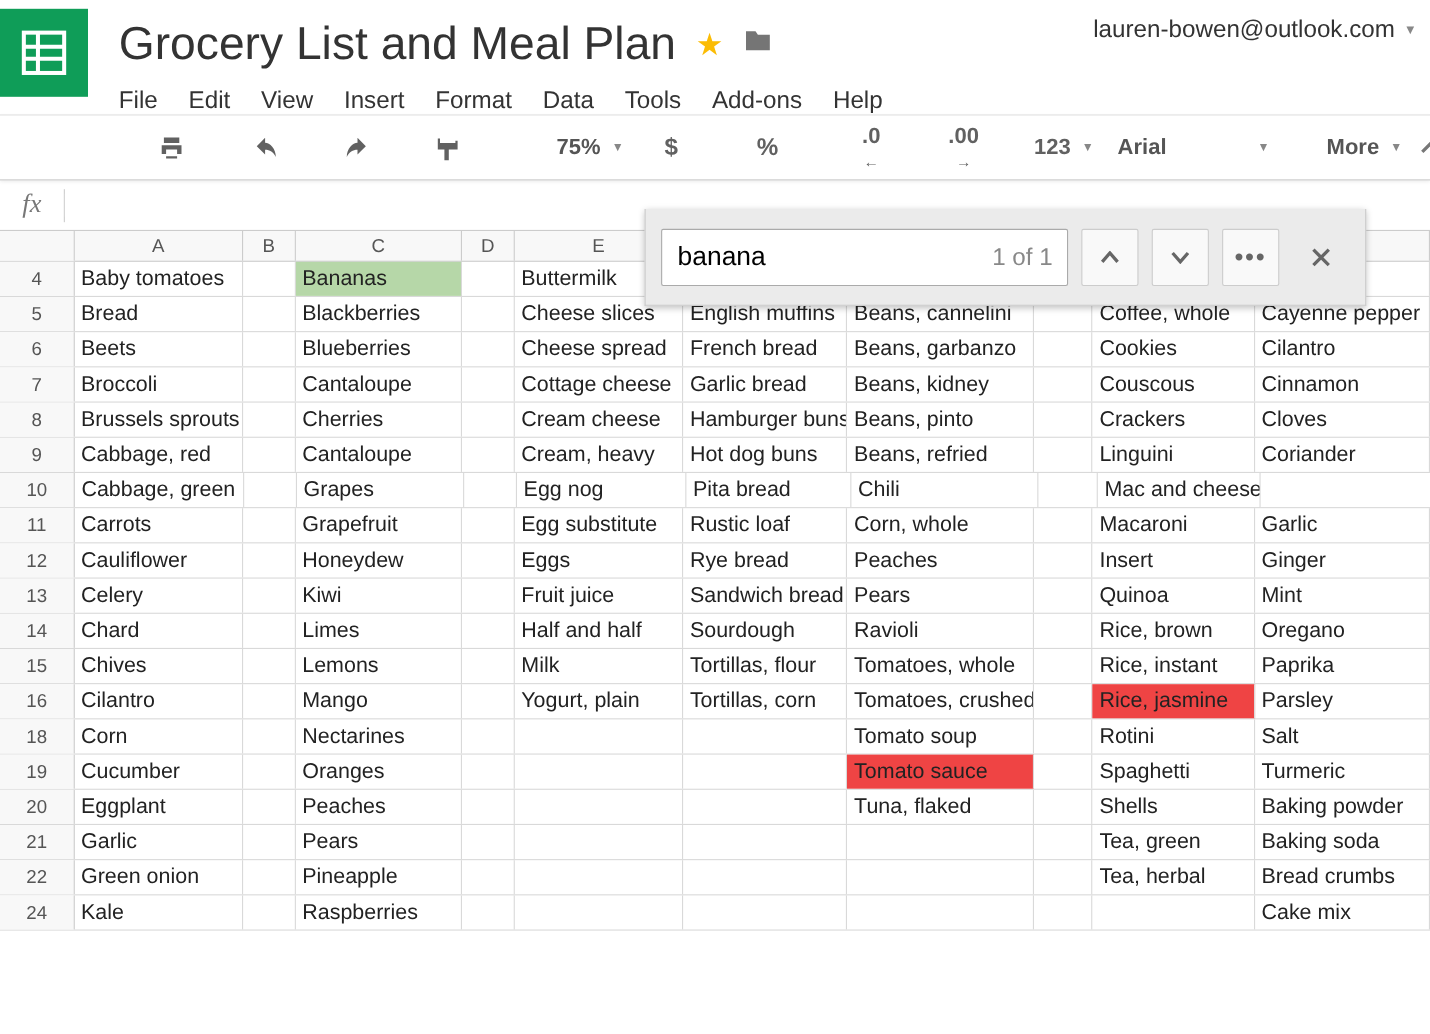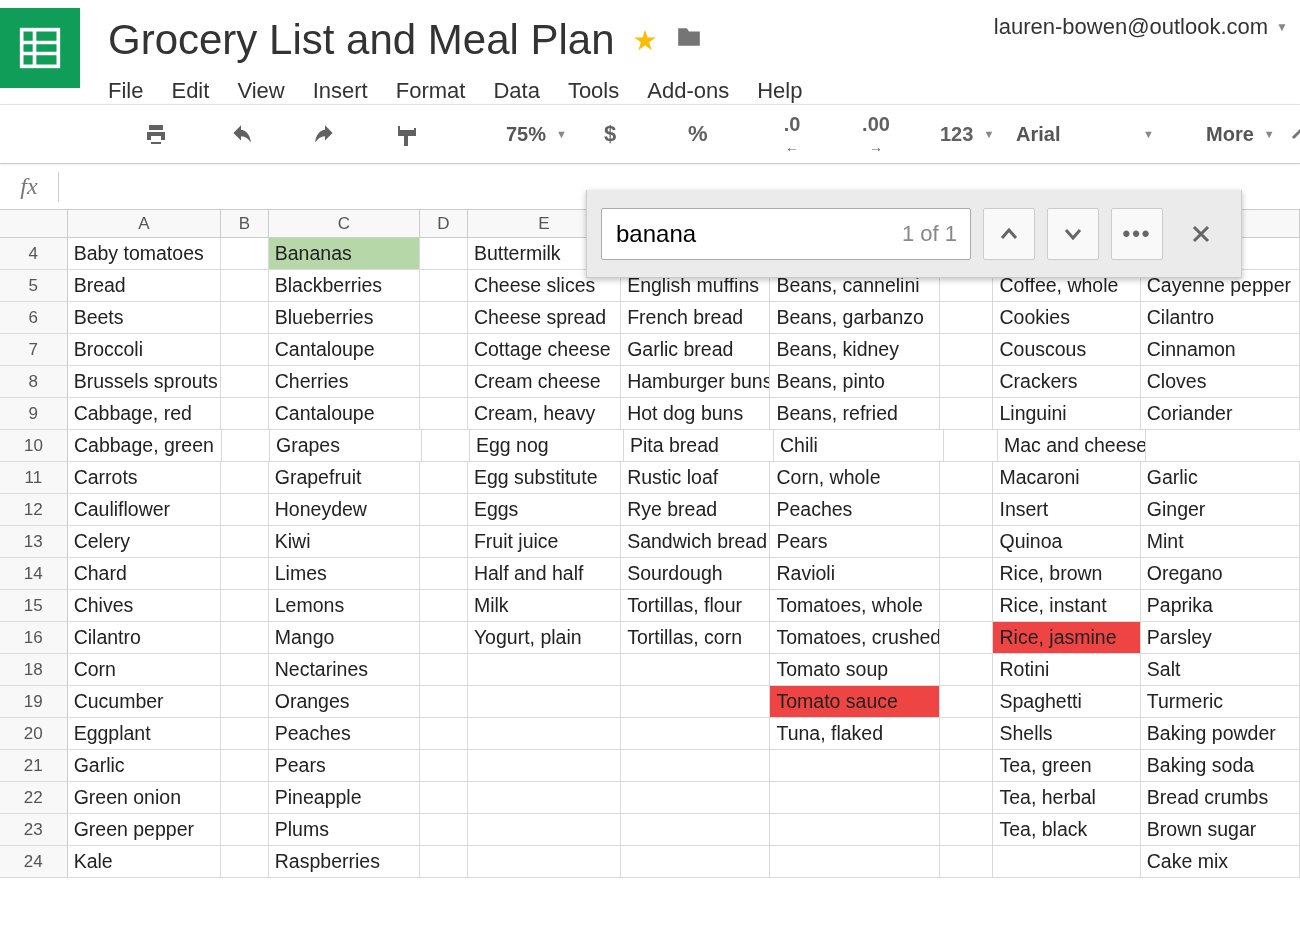--- a/index.html
+++ b/index.html
@@ -422,33 +422,20 @@
             <div class="cell cC">Pineapple</div>
             <div class="cell cD"></div>
             <div class="cell cE"></div>
             <div class="cell cF"></div>
             <div class="cell cG"></div>
             <div class="cell cH"></div>
             <div class="cell cI">Tea, herbal</div>
             <div class="cell cJ">Bread crumbs</div>
           </div>
           <div class="row">
-            <div class="row-h">23</div>
-            <div class="cell cA">Green pepper</div>
-            <div class="cell cB"></div>
-            <div class="cell cC">Plums</div>
-            <div class="cell cD"></div>
-            <div class="cell cE"></div>
-            <div class="cell cF"></div>
-            <div class="cell cG"></div>
-            <div class="cell cH"></div>
-            <div class="cell cI">Tea, black</div>
-            <div class="cell cJ">Brown sugar</div>
-          </div>
-          <div class="row">
             <div class="row-h">24</div>
             <div class="cell cA">Kale</div>
             <div class="cell cB"></div>
             <div class="cell cC">Raspberries</div>
             <div class="cell cD"></div>
             <div class="cell cE"></div>
             <div class="cell cF"></div>
             <div class="cell cG"></div>
             <div class="cell cH"></div>
             <div class="cell cI"></div>

